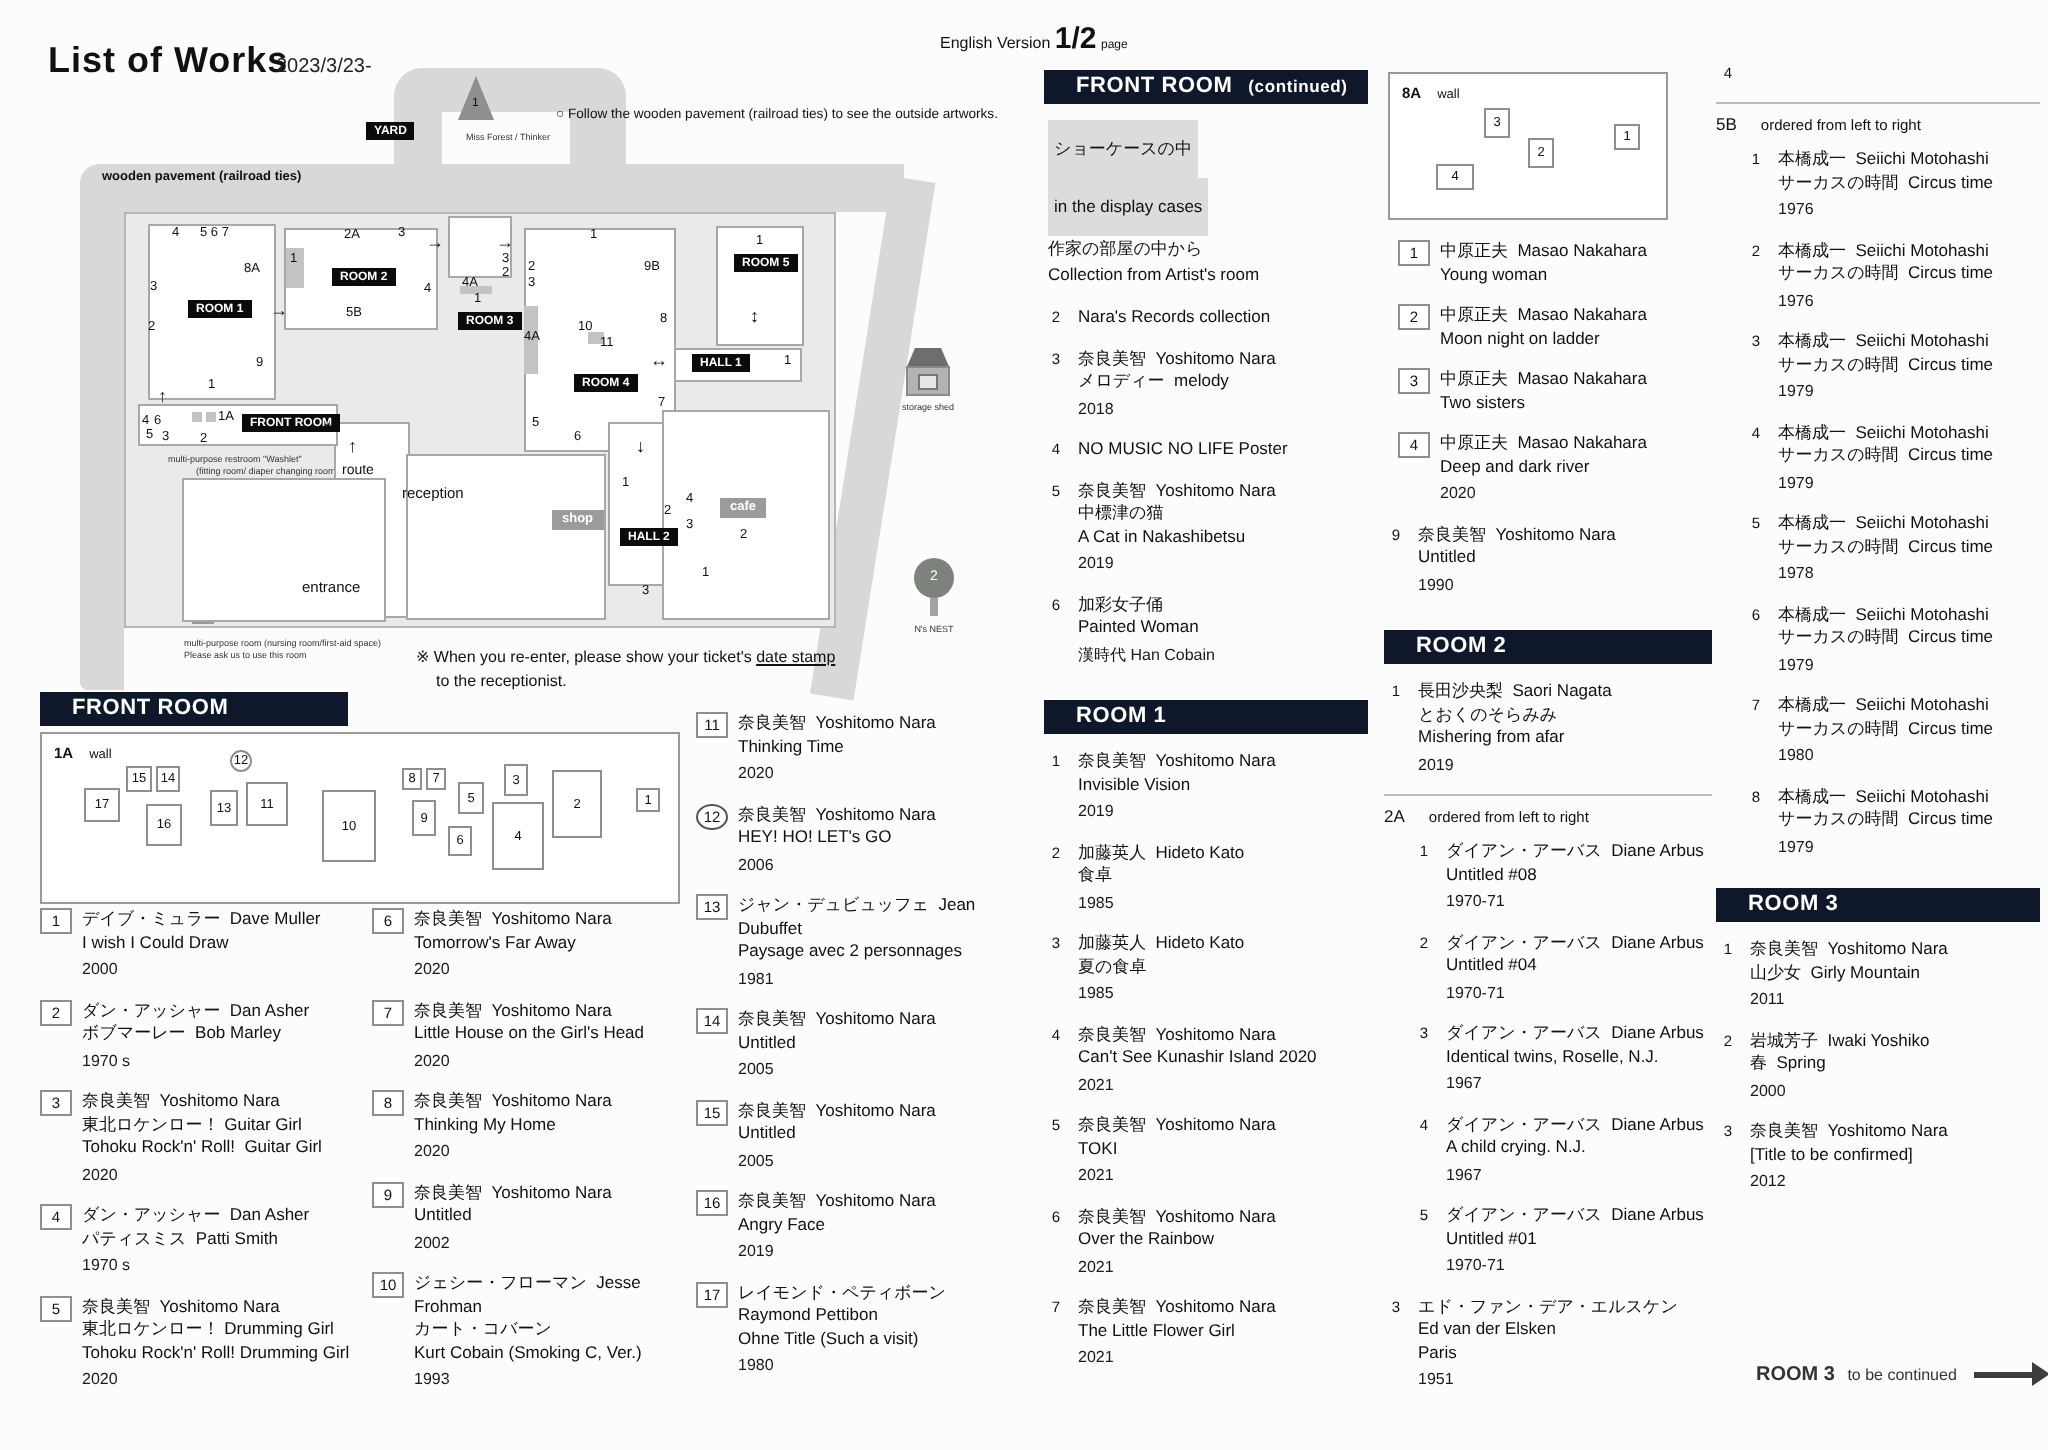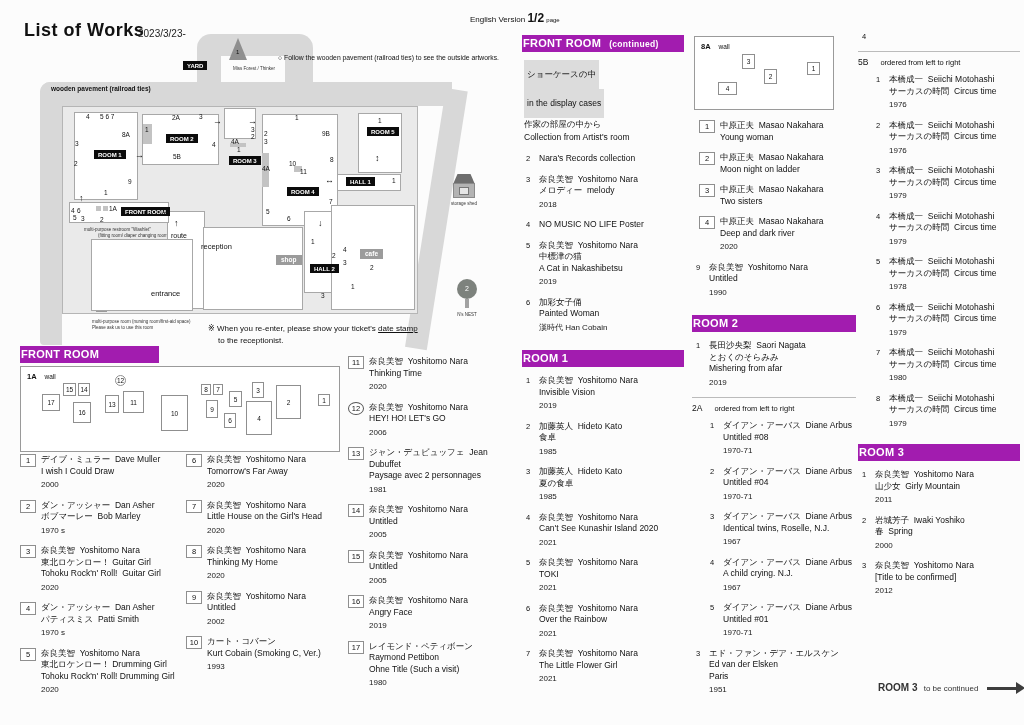--- a/index.html
+++ b/index.html
@@ -7,21 +7,21 @@
     width:1024px;height:725px;position:relative;overflow:hidden;
     background:#fcfcfc;color:#111;
     font-family:"Liberation Sans","DejaVu Sans",sans-serif;
     -webkit-font-smoothing:antialiased;
   }
   .abs{position:absolute;}
   
   .title{left:24px;top:20px;font-size:18px;font-weight:bold;letter-spacing:.5px;}
   .title-date{left:138px;top:28px;font-size:10px;color:#222;}
   .ev{left:470px;top:11px;font-size:8px;color:#111;}
-  .ev b{font-size:12px;margin-top:40px;}
+  .ev b{font-size:15px;margin-top:40px;}
   .ev i{font-style:normal;font-size:6px;}
   
   #map{left:0;top:0;width:520px;height:350px;}
   .pave{background:#d8d8d8;position:absolute;}
   .room{position:absolute;background:#fff;border:1px solid #a8a8a8;box-sizing:border-box;}
   .graybox{position:absolute;background:#c3c3c3;}
   .blabel{position:absolute;background:#0b0b0b;color:#fff;font-size:6px;font-weight:bold;
           padding:1.5px 4px;white-space:nowrap;line-height:1;}
   .glabel{position:absolute;background:#9b9b9b;color:#fff;font-size:6.5px;font-weight:bold;
           padding:1.5px 5px;white-space:nowrap;line-height:1;}
@@ -49,22 +49,22 @@
   .lockbox{position:absolute;background:#fff;border:1px solid #999;box-sizing:border-box;}
   
   .wallbox{position:absolute;background:#fff;border:1px solid #9a9a9a;box-sizing:border-box;}
   .walltag{position:absolute;left:6px;top:5px;font-size:7.5px;font-weight:bold;color:#111;}
   .walltag span{font-weight:normal;font-size:6.5px;margin-left:8px;}
   .wbox{position:absolute;border:1px solid #8f8f8f;background:#fff;box-sizing:border-box;
         display:flex;align-items:center;justify-content:center;font-size:6.5px;color:#111;}
   .wbox.circ{border-radius:50%;}
   
   .col{position:absolute;}
-  .sec-header{background:#a21caf;color:#fff;font-weight:bold;font-size:11px;
-        padding:2px 0 2px 1px;line-height:1.2;letter-spacing:.3px;}
+  .sec-header{background:#0f172a;color:#fff;font-weight:bold;font-size:11px;
+        padding:2px 0 2px 16px;line-height:1.2;letter-spacing:.3px;}
   .sec-header .suffix{font-size:8.5px;margin-left:8px;font-weight:bold;}
   .noteblock{margin:8px 0 9px 2px;font-size:8.5px;line-height:13px;}
   .noteblock .hl{background:#dcdcdc;display:inline-block;padding:8px 3px;}
   .noteblock div{white-space:pre-wrap;}
   .item{display:flex;margin-bottom:9px;}
   .item .num{flex:0 0 auto;min-width:12px;font-size:7.5px;margin-right:5px;color:#111;
         text-align:center;height:11px;line-height:11px;}
   .item .num.boxed{border:1px solid #8f8f8f;background:#fff;padding:0 1px;}
   .item .num.circ{border:1px solid #555;border-radius:50%;}
   .item .lines{font-size:8.5px;line-height:11.5px;}
@@ -356,20 +356,21 @@
       <span class="num boxed">9</span>
       <div class="lines">
         <div>奈良美智  Yoshitomo Nara</div>
         <div>Untitled</div>
         <div class="year">2002</div>
       </div>
     </div>
     <div class="item">
       <span class="num boxed">10</span>
       <div class="lines">
+        <div>ジェシー・フローマン  Jesse Frohman</div>
         <div>カート・コバーン</div>
         <div>Kurt Cobain (Smoking C, Ver.)</div>
         <div class="year">1993</div>
       </div>
     </div>
   </div>
 <div class="col abs" style="left: 348px; top: 356px; width: 166px;">
     <div class="item">
       <span class="num boxed">11</span>
       <div class="lines">

